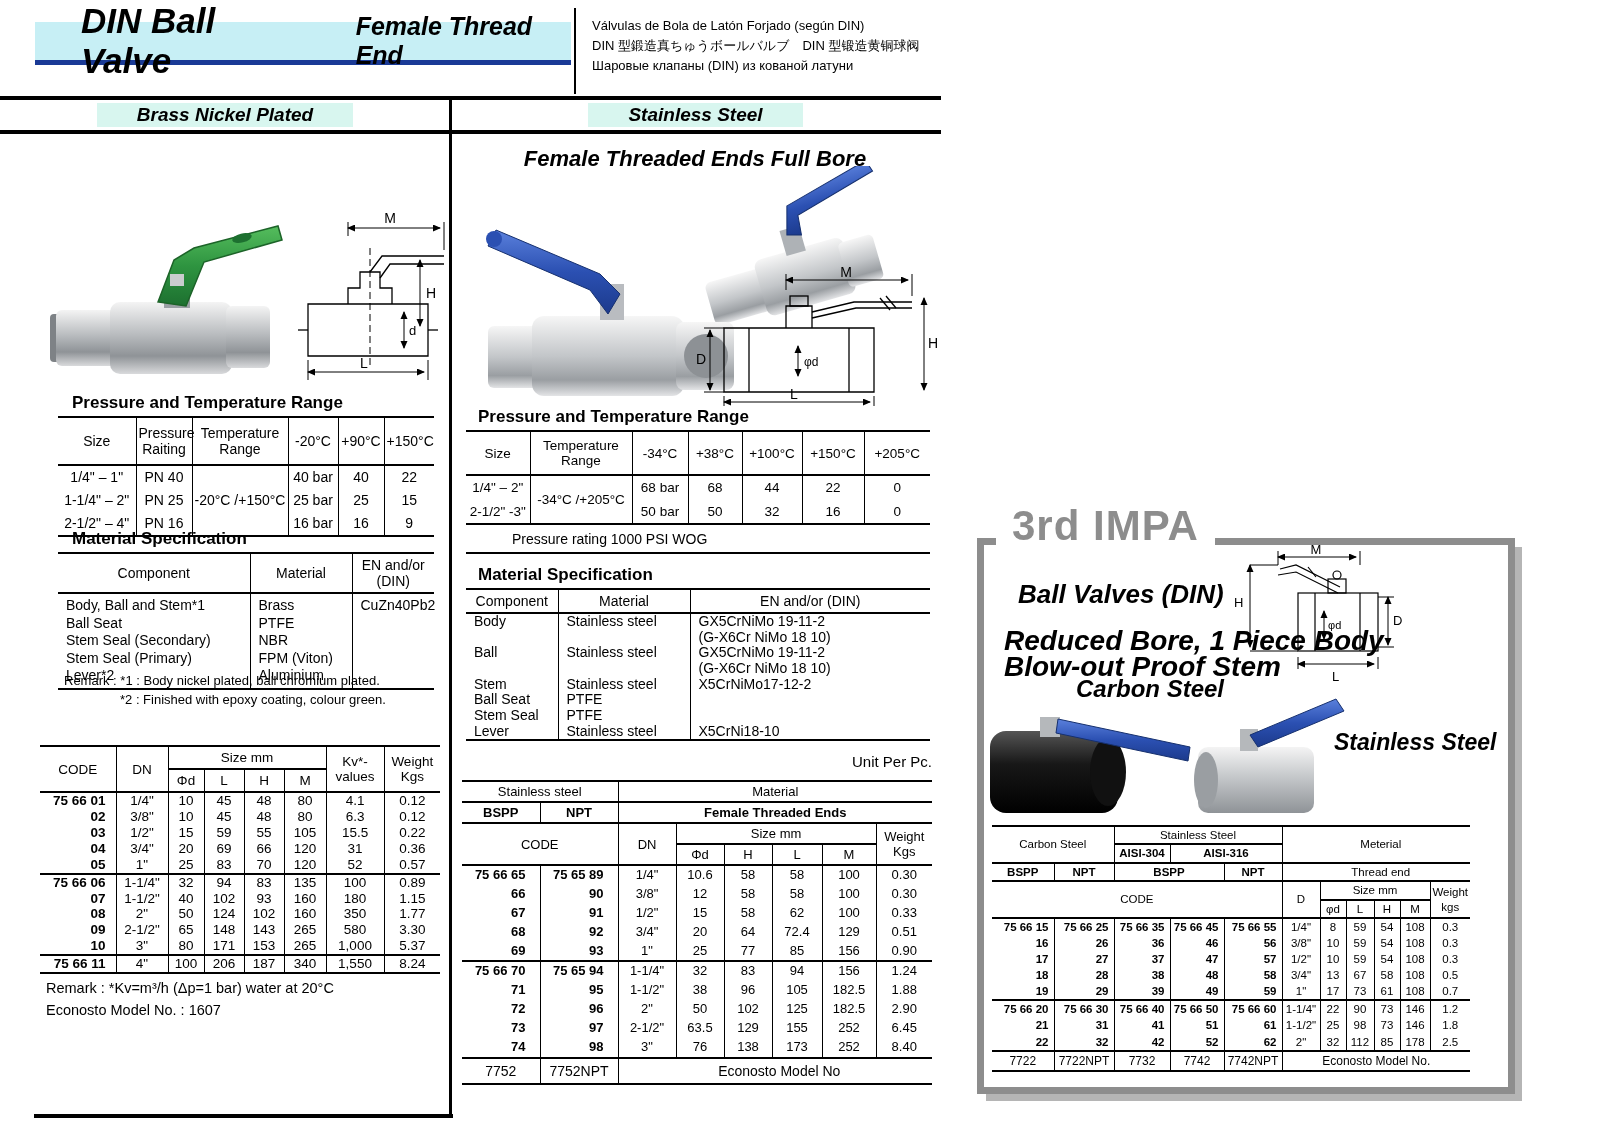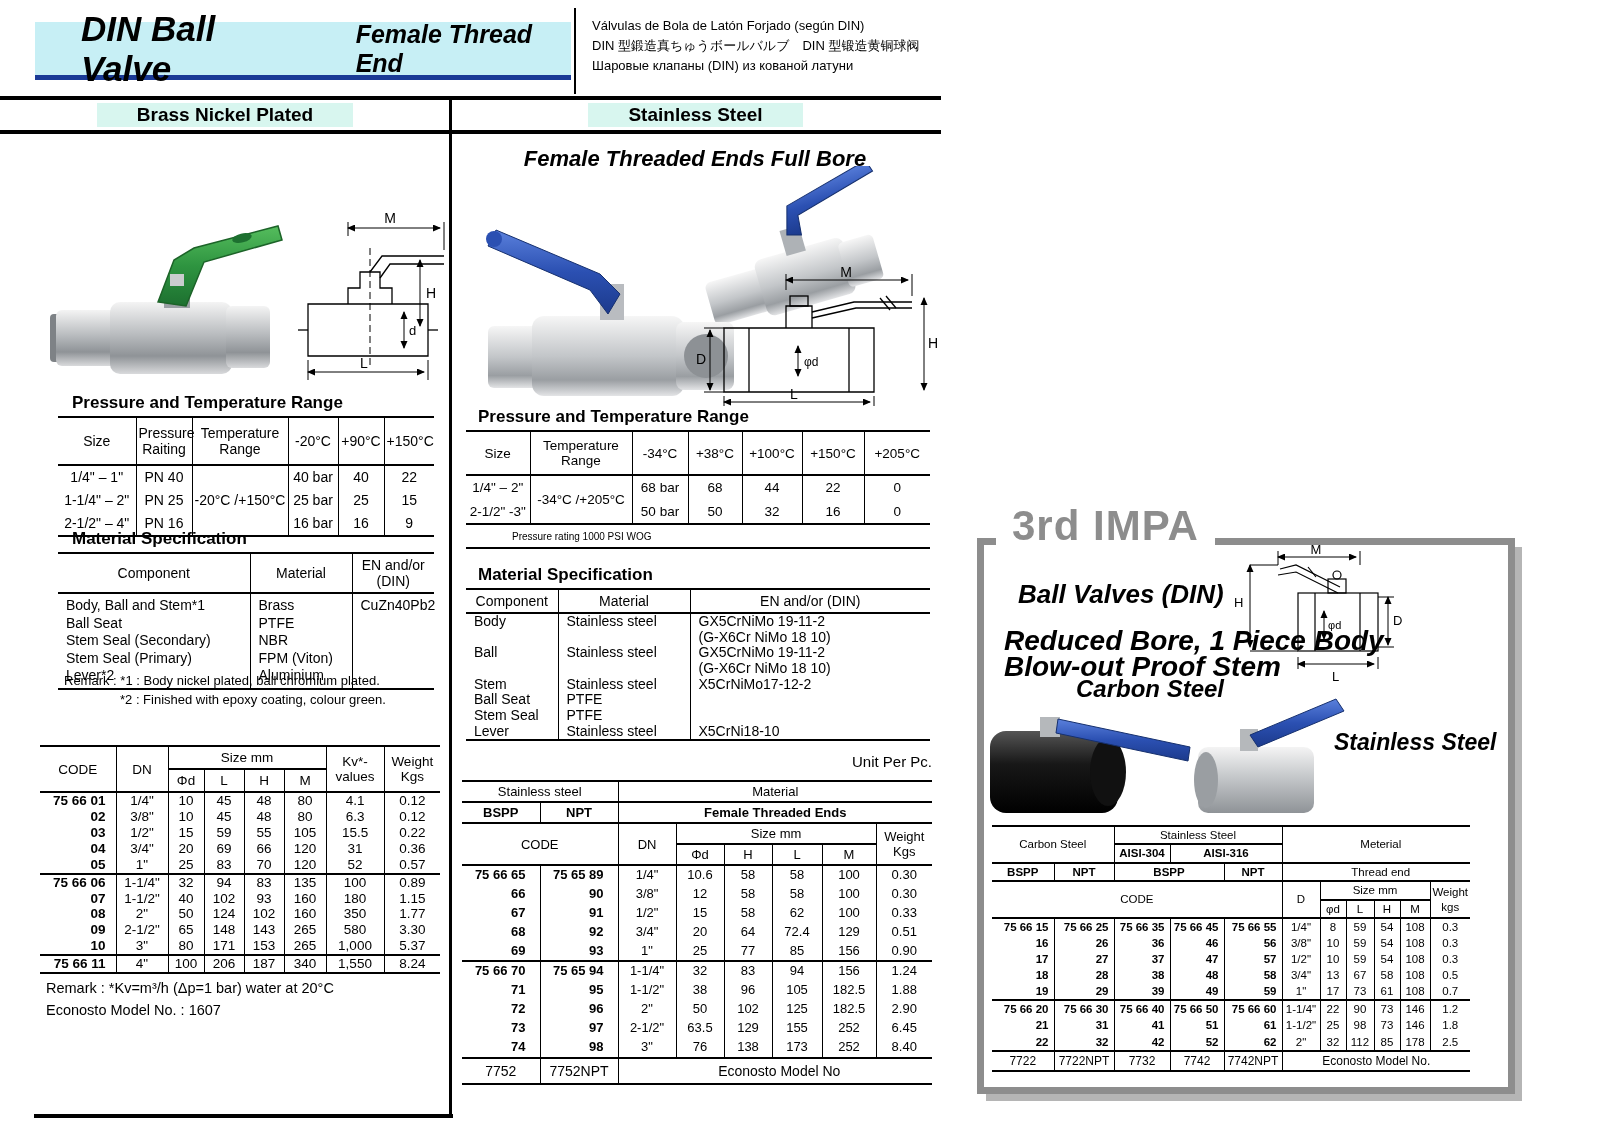--- a/index.html
+++ b/index.html
@@ -2,34 +2,34 @@
 <html><head>
 <meta charset="utf-8">
 <style>
   html,body{margin:0;padding:0;background:#e9e9e9}
   .page{position:relative;width:1608px;height:1146px;background:#fff;overflow:hidden;
         font-family:"Liberation Sans","DejaVu Sans",sans-serif;color:#000}
   .abs{position:absolute}
   .bi{font-weight:bold;font-style:italic}
 
   
-  .title-block{left:35px;top:22px;width:536px;height:58px;background:#c7eff5;
+  .title-block{left:35px;top:22px;width:536px;height:43px;background:#c7eff5;
                border-bottom:5px solid #1a3a96;box-sizing:border-box;display:flex;align-items:center}
   .title{font-size:35px;margin-left:46px}
   .subtitle{font-size:25px;margin-left:56px}
   .hdr-divider{left:574px;top:8px;width:2px;height:86px;background:#000}
   .multilang{left:592px;top:16px;font-size:13px;line-height:1.55}
 
   
   .band{left:0;top:96px;width:941px;height:38px;border-top:4px solid #000;border-bottom:4px solid #000;
         box-sizing:border-box;display:flex}
   .band-cell{display:flex;align-items:center;justify-content:center}
   .band-cell.c1{width:450px}
   .band-cell.c2{flex:1}
-  .band-label{background:#d8f6ef;padding:1px 40px;font-size:19px;font-weight:bold;}
+  .band-label{background:#d8f6ef;padding:1px 40px;font-size:19px;font-weight:bold;font-style:italic}
   .vdivider{left:449px;top:96px;width:3px;height:1022px;background:#000}
   .lbottom{left:34px;top:1114px;width:419px;height:4px;background:#000}
 
   
   table.tbl{border-collapse:collapse;border-top:2px solid #000;border-bottom:2px solid #000;table-layout:fixed}
   .tbl th,.tbl td{border-left:1.5px solid #000;text-align:center;font-weight:normal;
                   padding:1px 2px;white-space:pre-line;vertical-align:middle}
   .tbl .nl{border-left:none !important}
   .tbl tbody td:first-child{border-left:none}
   .tbl thead th{border-bottom:2px solid #000}
@@ -52,21 +52,21 @@
   .lcode tbody td{padding:0 2px;line-height:1.18}
   .lcode tbody.d td:first-child{font-weight:bold;text-align:right;padding-right:10px}
   .lnote1{left:46px;top:980px;font-size:14.5px}
   .lnote2{left:46px;top:1002px;font-size:14.5px}
 
   
   .mheading{left:452px;top:146px;width:486px;text-align:center;font-size:22px}
   .mpt{left:466px;top:430px;width:464px;font-size:13.5px}
   .mpt thead th{height:40px;padding:1px}
   .mpt tbody td{padding:3px 1px;line-height:1.3}
-  .mpt-note{left:466px;top:527px;width:464px;border-bottom:2px solid #000;font-size:10px;
+  .mpt-note{left:466px;top:527px;width:464px;border-bottom:2px solid #000;font-size:14px;
             padding:4px 0 5px 46px;box-sizing:border-box}
   .mmat{left:466px;top:588px;width:464px;font-size:14px}
   .mmat thead th{padding:3px}
   .mmat tbody td{text-align:left;vertical-align:top;padding:0 8px;line-height:1.12}
   .munit{left:812px;top:753px;width:120px;text-align:right;font-size:15px}
   .mcode{left:462px;top:780px;width:470px;font-size:13px}
   .mcode thead th{padding:2px 1px}
   .mcode tbody.d td{padding:1px 2px;line-height:1.3}
   .mcode tbody.d td:nth-child(1),.mcode tbody.d td:nth-child(2){font-weight:bold;text-align:right;padding-right:14px}
   .mcode .ftr td{padding:4px 2px;font-size:14px}

